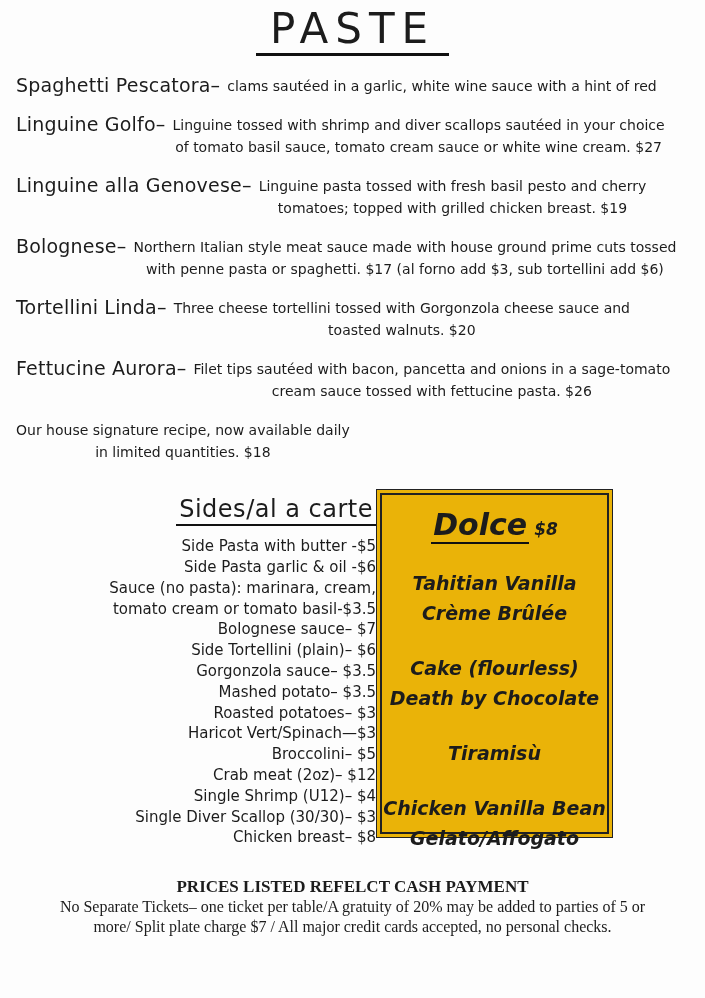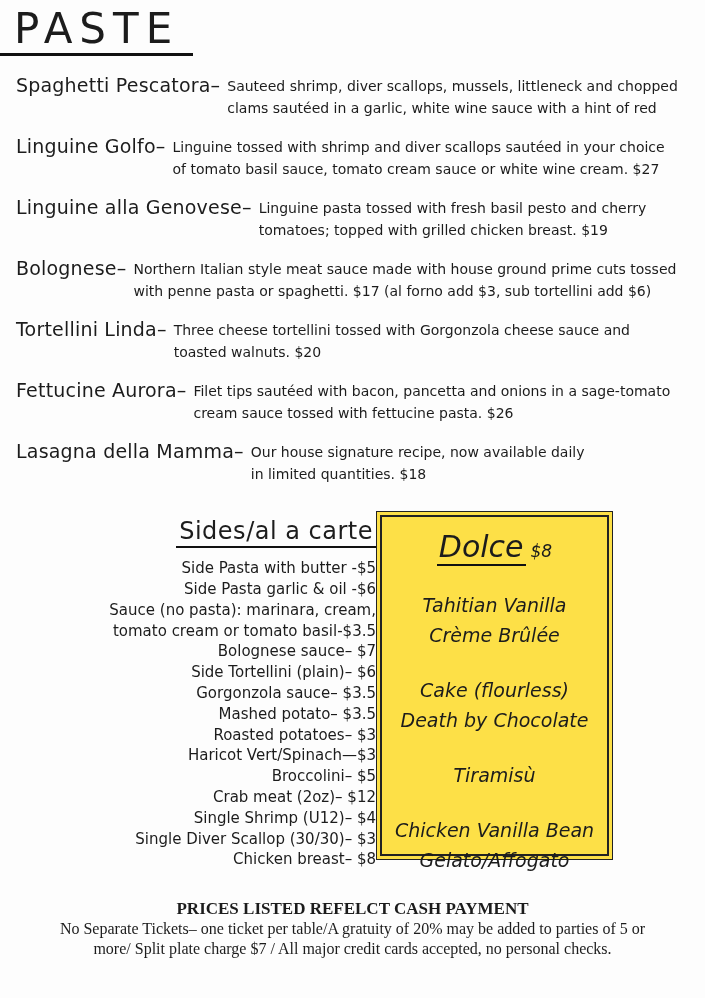--- a/index.html
+++ b/index.html
@@ -4,32 +4,32 @@
 <style>
   html, body { margin: 0; padding: 0; }
   body {
     width: 705px; height: 998px;
     background: #fdfdfd;
     color: #1c1c1c;
     font-family: "DejaVu Sans", sans-serif;
     overflow: hidden;
   }
   
-  .title-wrap { text-align: left; padding-top: 6px; }
+  .title-wrap { text-align: center; padding-top: 6px; }
   .page-title {
     display: inline-block;
     font-size: 42px;
     letter-spacing: 7px;
     font-weight: 400;
     line-height: 1.1;
     border-bottom: 3px solid #111;
     padding: 0 14px 1px 14px;
   }
   
-  .items { padding: 18px 12px 0 16px; }
+  .items { padding: 18px 12px 0 16px; text-align: center; }
   .menu-item { display: flex; align-items: flex-start; margin-bottom: 16px; }
   .item-name {
     font-size: 19px;
     letter-spacing: 0.2px;
     white-space: nowrap;
     margin-right: 7px;
     line-height: 22px;
   }
   .item-desc { font-size: 14px; line-height: 22px; padding-top: 1px; }
   .item-desc div { white-space: nowrap; }
@@ -44,21 +44,22 @@
     padding: 0 3px 1px 3px;
     margin-bottom: 10px;
   }
   .sides-list { font-size: 15px; line-height: 20.8px; }
   
   .dolce-outer {
     width: 237px; height: 349px;
     box-sizing: border-box;
     border: 1px solid #222;
     padding: 3px;
-    background: #fde047;
+    background: #eab308;
+    font-weight: bold;
   }
   .dolce-inner {
     box-sizing: border-box;
     border: 2px solid #222;
     height: 100%;
     text-align: center;
     padding-top: 12px;
   }
   .dolce-heading-row { margin-bottom: 24px; }
   .dolce-title {
@@ -88,21 +89,20 @@
 <body>
 
 <div class="title-wrap">
   <div class="page-title">PASTE</div>
 </div>
 
 <div class="items">
   <div class="menu-item">
     <span class="item-name">Spaghetti Pescatora–</span>
     <span class="item-desc">
-        <div>Sauteed shrimp, diver scallops, mussels, littleneck and chopped</div>
         <div>clams sautéed in a garlic, white wine sauce with a hint of red</div>
       </span>
   </div>
   <div class="menu-item">
     <span class="item-name">Linguine Golfo–</span>
     <span class="item-desc">
         <div>Linguine tossed with shrimp and diver scallops sautéed in your choice</div>
         <div>of tomato basil sauce, tomato cream sauce or white wine cream. $27</div>
       </span>
   </div>
@@ -128,21 +128,20 @@
       </span>
   </div>
   <div class="menu-item">
     <span class="item-name">Fettucine Aurora–</span>
     <span class="item-desc">
         <div>Filet tips sautéed with bacon, pancetta and onions in a sage-tomato</div>
         <div>cream sauce tossed with fettucine pasta. $26</div>
       </span>
   </div>
   <div class="menu-item">
-    <span class="item-name">Lasagna della Mamma–</span>
     <span class="item-desc">
         <div>Our house signature recipe, now available daily</div>
         <div>in limited quantities.  $18</div>
       </span>
   </div>
 </div>
 
 <div class="lower">
   <div class="sides">
     <div class="sides-heading">Sides/al a carte</div>

